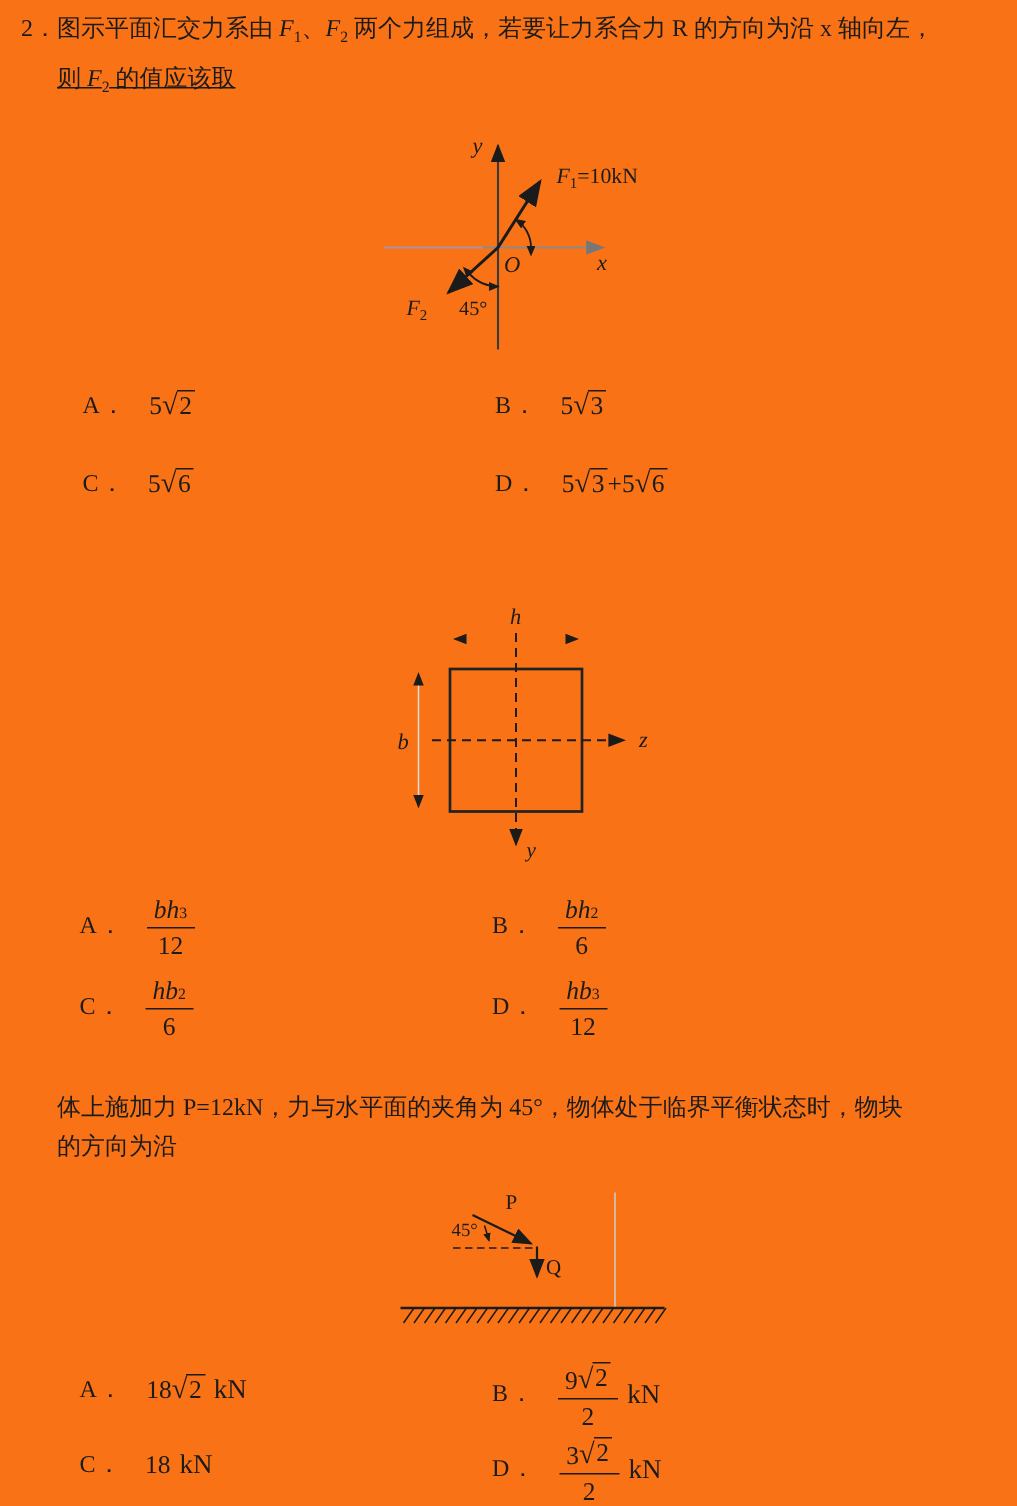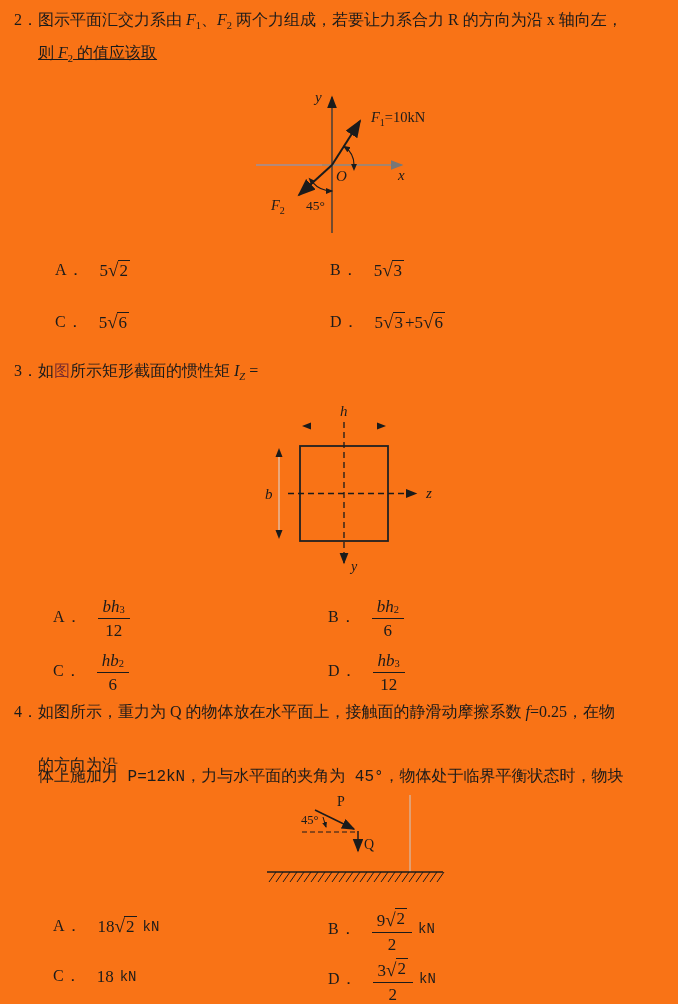--- a/index.html
+++ b/index.html
@@ -13,21 +13,21 @@
   .tline sub,.opt sub{font-size:10.5px;}
   sup{font-size:10.5px;}
   .redchar{color:#7c2d2d;}
   .opt{position:absolute;display:flex;align-items:center;font-size:17px;}
   .opt .letter{font-size:16px;margin-right:15px;letter-spacing:1px;}
   .sqrt{font-size:19px;line-height:1;}
   .rad{display:inline-block;border-top:1.3px solid #1b1b1b;line-height:1.1;padding:1px 2px 0 2px;margin-left:-1px;}
   .frac{display:inline-flex;flex-direction:column;align-items:center;line-height:1;vertical-align:middle;}
   .frac .num{display:inline-flex;align-items:flex-end;border-bottom:1.3px solid #1b1b1b;padding:2px 5px 3px 5px;}
   .frac .den{padding-top:3px;}
-  .unit{margin-left:6px;font-size:14px;font-family:Liberation Mono, monospace;}
+  .unit{margin-left:6px;font-size:18px;}
   svg{position:absolute;overflow:visible;}
   svg text{font-family:"Liberation Serif","DejaVu Serif",serif;fill:#1b1b1b;}
   .it{font-style:italic;}
 </style>
 </head>
 <body>
 
 <div class="page">
 
   <div class="tline" style="left:14px;top:10px;">
@@ -77,23 +77,20 @@
   </div>
   <div class="opt" style="left:55px;top:312px;">
     <span class="letter">C．</span>
     <span><span>5</span><span class="sqrt">√</span><span class="rad">6</span></span>
   </div>
   <div class="opt" style="left:330px;top:312px;">
     <span class="letter">D．</span>
     <span><span>5</span><span class="sqrt">√</span><span class="rad">3</span><span>+</span><span>5</span><span class="sqrt">√</span><span class="rad">6</span></span>
   </div>
 
-  <div class="tline" style="left:14px;top:361px;">
-    <span>3．</span><span>如</span><span class="redchar">图</span><span>所示矩形截面的惯性矩 </span><span class="mvar"><span>I</span></span><sub class="mvar">Z</sub><span> =</span>
-  </div>
 
   <svg style="left:245px;top:398px;" width="200" height="178" viewBox="0 0 200 178">
     <defs>
       <marker id="a2" markerWidth="10" markerHeight="8" refX="8" refY="3.5" orient="auto">
         <path d="M0,0 L9,3.5 L0,7 z" fill="#1b1b1b"></path>
       </marker>
     </defs>
     <line x1="34" y1="52" x2="34" y2="139" stroke="#dddddd" stroke-width="1"></line>
     <rect x="55" y="48" width="88" height="95" fill="none" stroke="#222222" stroke-width="1.8"></rect>
     <line x1="99" y1="24" x2="99" y2="165" stroke="#1b1b1b" stroke-width="1.3" stroke-dasharray="6 4" marker-end="url(#a2)"></line>
@@ -142,24 +139,21 @@
     <span class="letter">D．</span>
     <span class="frac">
         <span class="num">
           <span class="mvar">hb</span>
           <sup>3</sup>
         </span>
         <span class="den">12</span>
       </span>
   </div>
 
-  <div class="tline" style="left:14px;top:702px;">
-    <span>4．</span><span>如图所示，重力为 Q 的物体放在水平面上，接触面的静滑动摩擦系数 </span><span class="mvar">f</span><span>=0.25，在物</span>
-  </div>
-  <div class="tline" style="left:38px;top:767px;font-family:Liberation Mono, monospace;">体上施加力 P=12kN，力与水平面的夹角为 45°，物体处于临界平衡状态时，物块</div>
+  <div class="tline" style="left:38px;top:729px;">体上施加力 P=12kN，力与水平面的夹角为 45°，物体处于临界平衡状态时，物块</div>
   <div class="tline" style="left:38px;top:755px;">的方向为沿</div>
 
   <svg style="left:253px;top:793px;" width="210" height="107" viewBox="0 0 210 107">
     <defs>
       <marker id="a3" markerWidth="10" markerHeight="8" refX="8" refY="3.5" orient="auto">
         <path d="M0,0 L9,3.5 L0,7 z" fill="#1b1b1b"></path>
       </marker>
       <marker id="a3s" markerWidth="7" markerHeight="6" refX="5" refY="2.5" orient="auto">
         <path d="M0,0 L6,2.5 L0,5 z" fill="#1b1b1b"></path>
       </marker>

